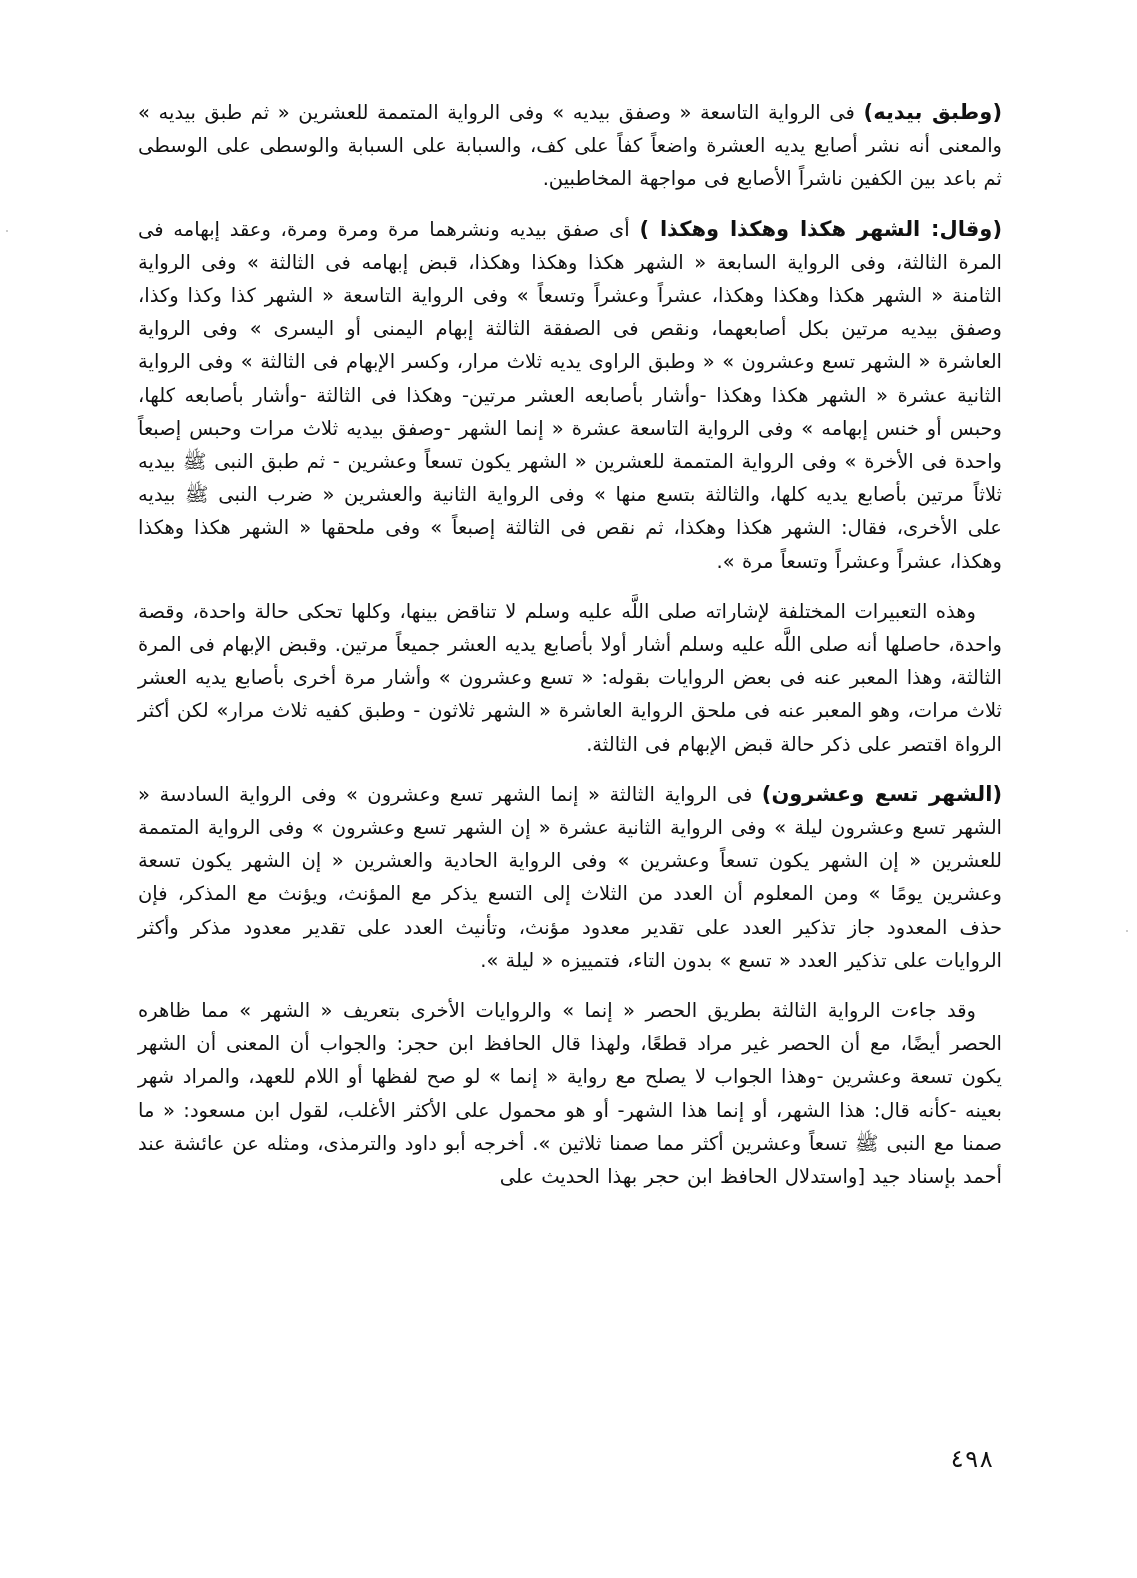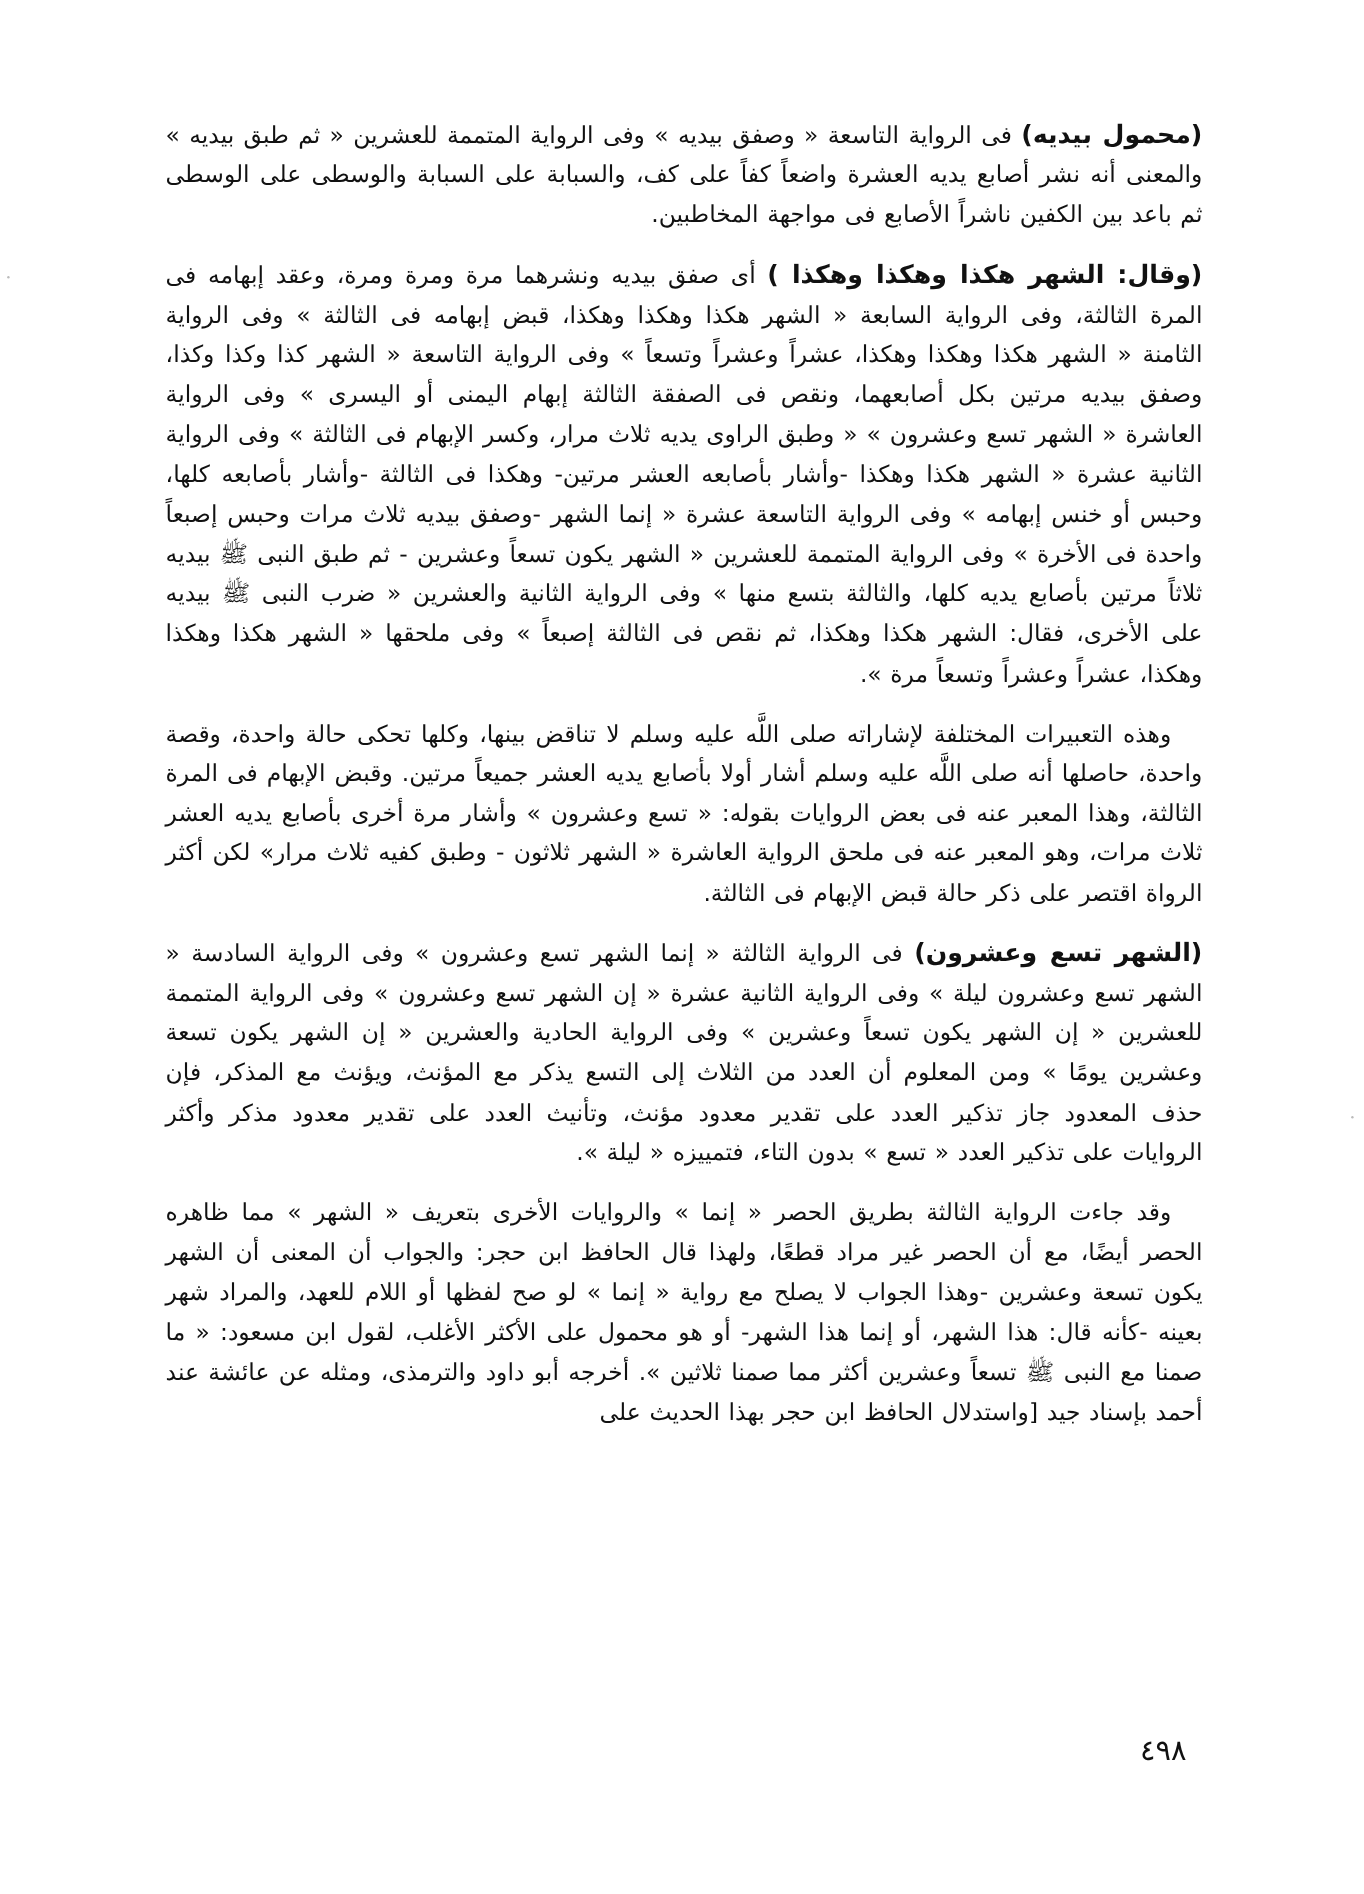--- a/index.html
+++ b/index.html
@@ -35,38 +35,38 @@
     }
     .lead {
       font-weight: bold;
       font-size: 21px;
     }
     .page-number {
       position: absolute;
       left: 950px;
       top: 1445px;
       font-size: 24px;
-      font-family: Liberation Sans, sans-serif;
+      font-family: Liberation Mono, monospace;
       direction: rtl;
       color: #111111;
     }
     .scan-dot {
       position: absolute;
       width: 2px;
       height: 2px;
       background: #bbbbbb;
       border-radius: 50%;
     }
   </style>
 </head>
 <body>
 
 <div class="page">
   <p class="para">
-    <span class="lead">(محمول بيديه)</span><span> فى الرواية التاسعة « وصفق بيديه » وفى الرواية المتممة للعشرين « ثم طبق بيديه » والمعنى أنه نشر أصابع يديه العشرة واضعاً كفاً على كف، والسبابة على السبابة والوسطى على الوسطى ثم باعد بين الكفين ناشراً الأصابع فى مواجهة المخاطبين.</span>
+    <span class="lead">(وطبق بيديه)</span><span> فى الرواية التاسعة « وصفق بيديه » وفى الرواية المتممة للعشرين « ثم طبق بيديه » والمعنى أنه نشر أصابع يديه العشرة واضعاً كفاً على كف، والسبابة على السبابة والوسطى على الوسطى ثم باعد بين الكفين ناشراً الأصابع فى مواجهة المخاطبين.</span>
   </p>
   <p class="para">
     <span class="lead">(وقال: الشهر هكذا وهكذا وهكذا )</span><span> أى صفق بيديه ونشرهما مرة ومرة ومرة، وعقد إبهامه فى المرة الثالثة، وفى الرواية السابعة « الشهر هكذا وهكذا وهكذا، قبض إبهامه فى الثالثة » وفى الرواية الثامنة « الشهر هكذا وهكذا وهكذا، عشراً وعشراً وتسعاً » وفى الرواية التاسعة « الشهر كذا وكذا وكذا، وصفق بيديه مرتين بكل أصابعهما، ونقص فى الصفقة الثالثة إبهام اليمنى أو اليسرى » وفى الرواية العاشرة « الشهر تسع وعشرون » « وطبق الراوى يديه ثلاث مرار، وكسر الإبهام فى الثالثة » وفى الرواية الثانية عشرة « الشهر هكذا وهكذا -وأشار بأصابعه العشر مرتين- وهكذا فى الثالثة -وأشار بأصابعه كلها، وحبس أو خنس إبهامه » وفى الرواية التاسعة عشرة « إنما الشهر -وصفق بيديه ثلاث مرات وحبس إصبعاً واحدة فى الأخرة » وفى الرواية المتممة للعشرين « الشهر يكون تسعاً وعشرين - ثم طبق النبى ﷺ بيديه ثلاثاً مرتين بأصابع يديه كلها، والثالثة بتسع منها » وفى الرواية الثانية والعشرين « ضرب النبى ﷺ بيديه على الأخرى، فقال: الشهر هكذا وهكذا، ثم نقص فى الثالثة إصبعاً » وفى ملحقها « الشهر هكذا وهكذا وهكذا، عشراً وعشراً وتسعاً مرة ».</span>
   </p>
   <p class="para indent">
     <span>وهذه التعبيرات المختلفة لإشاراته صلى اللَّه عليه وسلم لا تناقض بينها، وكلها تحكى حالة واحدة، وقصة واحدة، حاصلها أنه صلى اللَّه عليه وسلم أشار أولا بأصابع يديه العشر جميعاً مرتين. وقبض الإبهام فى المرة الثالثة، وهذا المعبر عنه فى بعض الروايات بقوله: « تسع وعشرون » وأشار مرة أخرى بأصابع يديه العشر ثلاث مرات، وهو المعبر عنه فى ملحق الرواية العاشرة « الشهر ثلاثون - وطبق كفيه ثلاث مرار» لكن أكثر الرواة اقتصر على ذكر حالة قبض الإبهام فى الثالثة.</span>
   </p>
   <p class="para">
     <span class="lead">(الشهر تسع وعشرون)</span><span> فى الرواية الثالثة « إنما الشهر تسع وعشرون » وفى الرواية السادسة « الشهر تسع وعشرون ليلة » وفى الرواية الثانية عشرة « إن الشهر تسع وعشرون » وفى الرواية المتممة للعشرين « إن الشهر يكون تسعاً وعشرين » وفى الرواية الحادية والعشرين « إن الشهر يكون تسعة وعشرين يومًا » ومن المعلوم أن العدد من الثلاث إلى التسع يذكر مع المؤنث، ويؤنث مع المذكر، فإن حذف المعدود جاز تذكير العدد على تقدير معدود مؤنث، وتأنيث العدد على تقدير معدود مذكر وأكثر الروايات على تذكير العدد « تسع » بدون التاء، فتمييزه « ليلة ».</span>
   </p>

